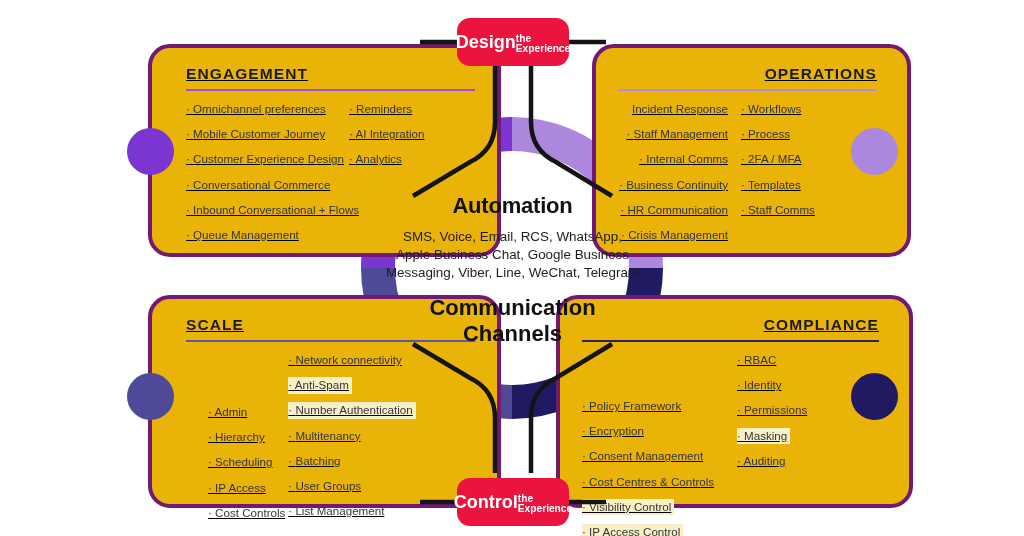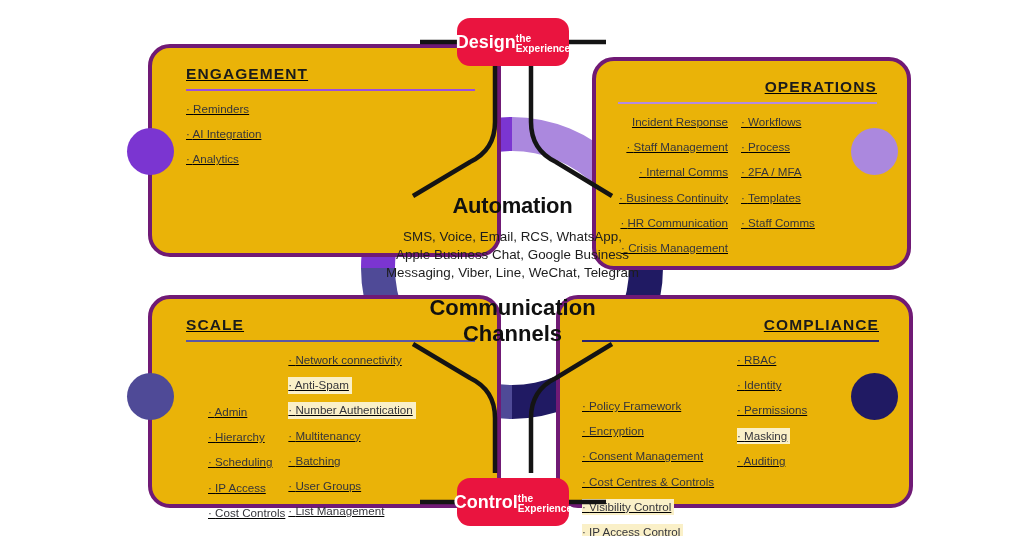--- a/index.html
+++ b/index.html
@@ -14,21 +14,21 @@
   
   .panel{
     position:absolute;
     border:4px solid #701a75;
     border-radius:22px;
     background:#eab308;
     z-index:3;
     text-decoration:underline;
   }
   #panel-engagement { left:148px;  top:44px;  width:353px; height:213px; }
-  #panel-operations { left:592px;  top:57px;  width:319px; height:213px; }
+  #panel-operations { left:592px;  top:44px;  width:319px; height:213px; }
   #panel-scale      { left:148px;  top:295px; width:353px; height:213px; }
   #panel-compliance { left:556px;  top:295px; width:357px; height:213px; }
 
   .panel-inner{ position:relative; width:100%; height:100%; padding:18px 22px 0 34px; }
   #panel-operations .panel-inner,
   #panel-compliance .panel-inner{ padding:18px 30px 0 22px; }
 
   .panel-title{
     font-size:15.5px; font-weight:bold; letter-spacing:1.1px;
     color:#1b1b1b; line-height:1;
@@ -141,20 +141,28 @@
       <span>Communication</span><br>
       <span>Channels</span>
     </div>
   </div>
 
   <div class="panel" id="panel-engagement">
     <div class="panel-inner">
       <div class="panel-title">ENGAGEMENT</div>
       <div class="title-rule"></div>
       <div class="cols">
+        <div class="col col-a">
+            <div class="item bul">Omnichannel preferences</div>
+            <div class="item bul">Mobile Customer Journey</div>
+            <div class="item bul">Customer Experience Design</div>
+            <div class="item bul">Conversational Commerce</div>
+            <div class="item bul">Inbound Conversational + Flows</div>
+            <div class="item bul">Queue Management</div>
+          </div>
         <div class="col col-b">
             <div class="item bul">Reminders</div>
             <div class="item bul">AI Integration</div>
             <div class="item bul">Analytics</div>
           </div>
       </div>
     </div>
   </div>
 
   <div class="panel" id="panel-operations">

